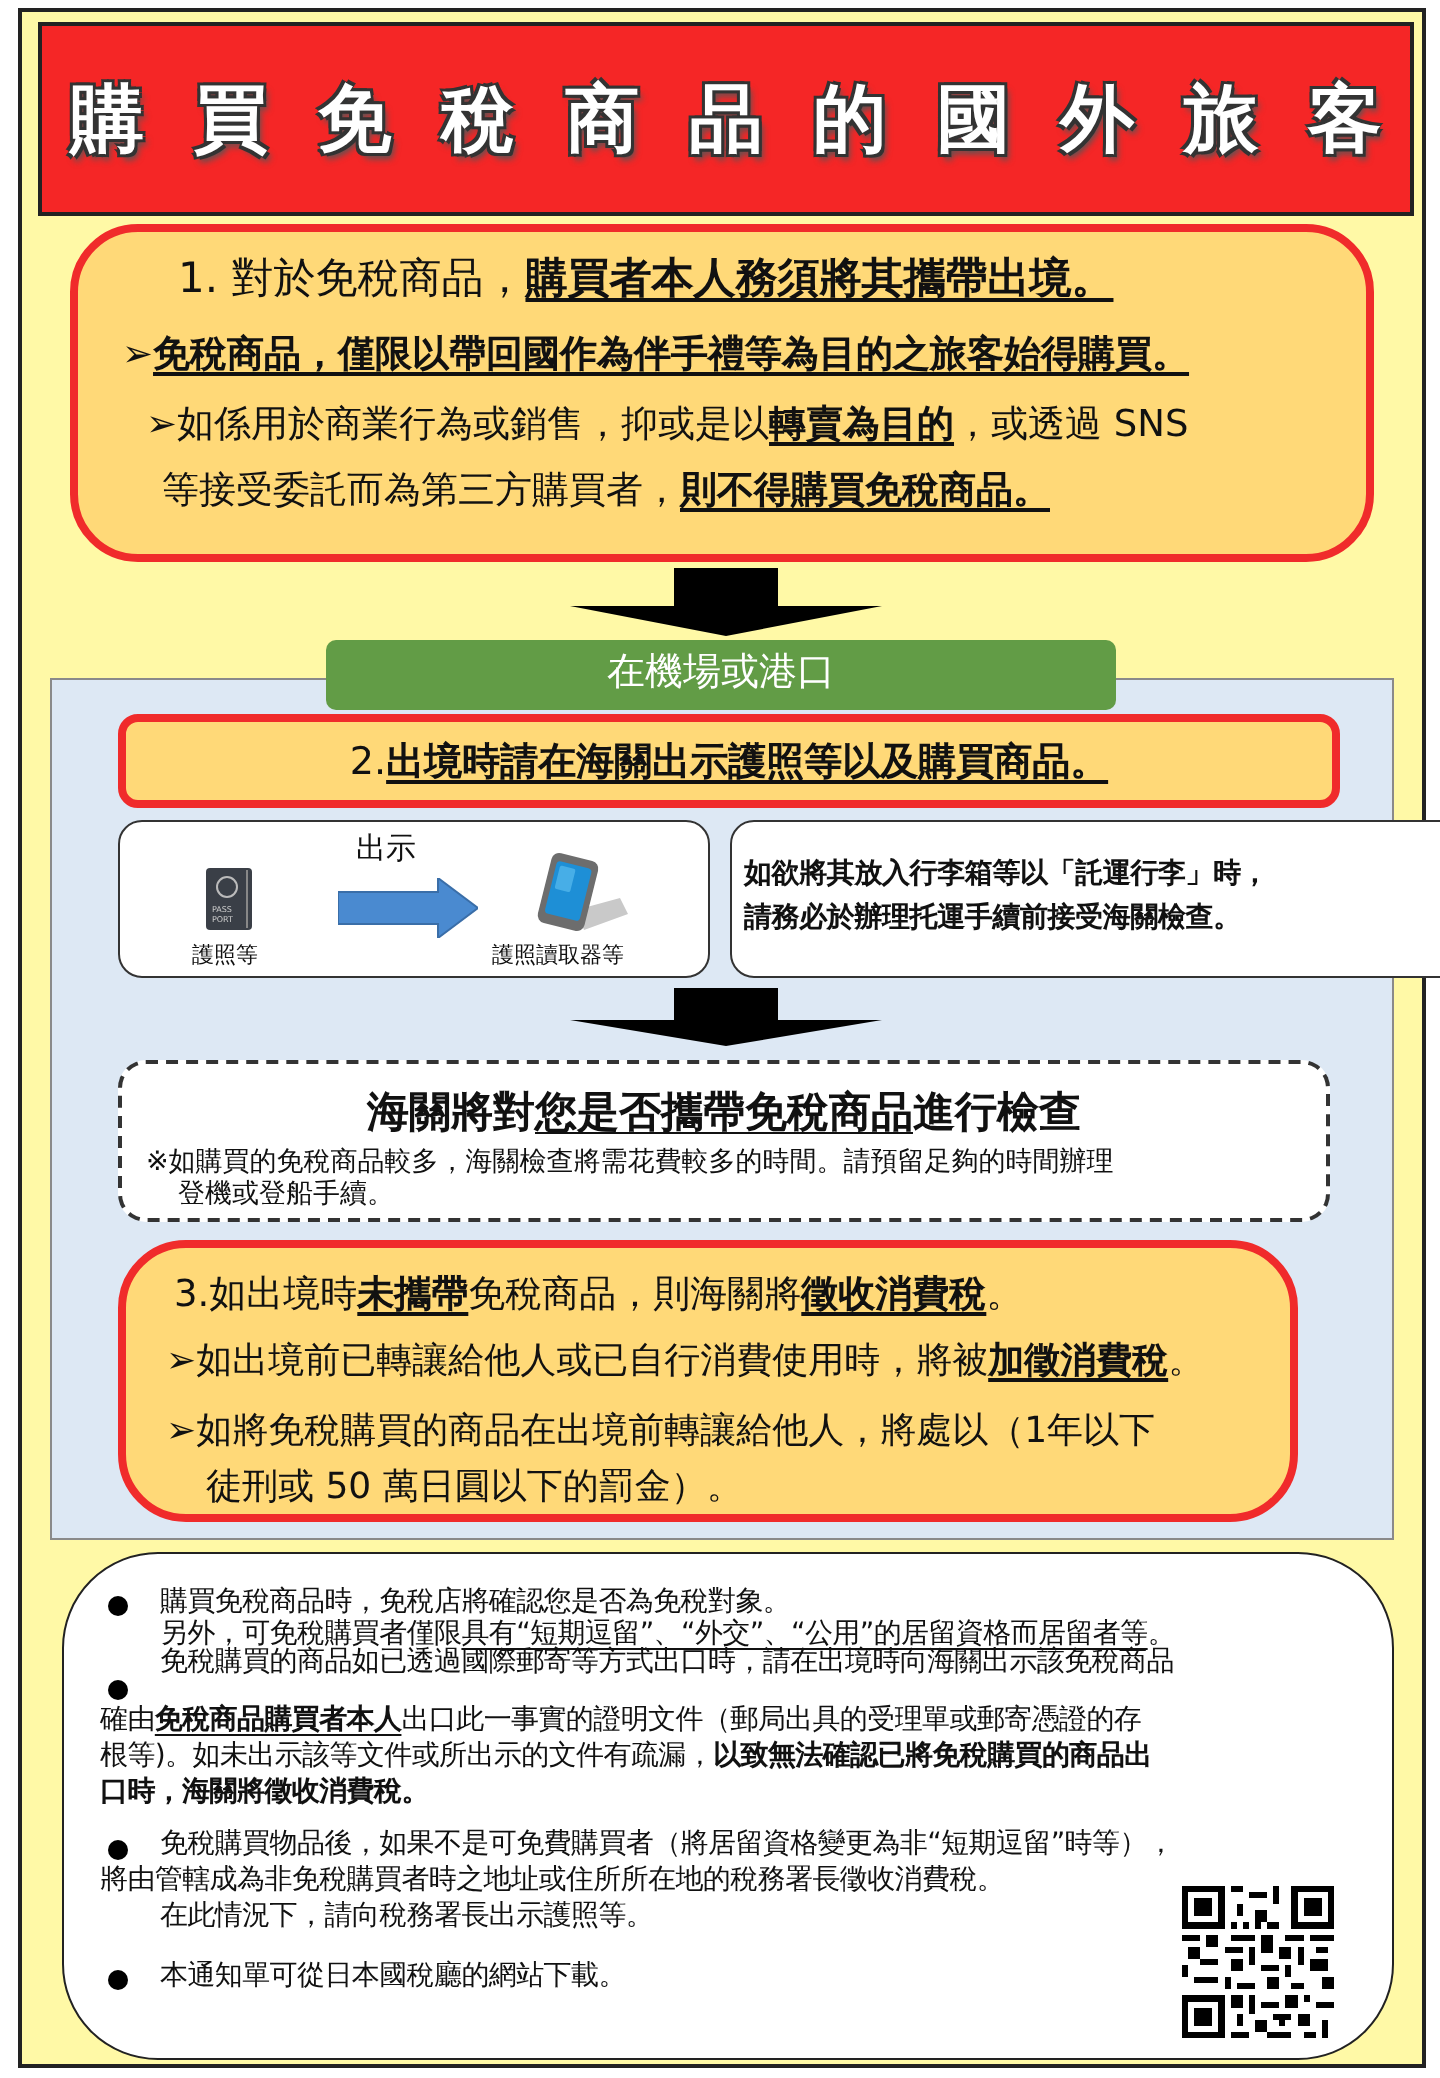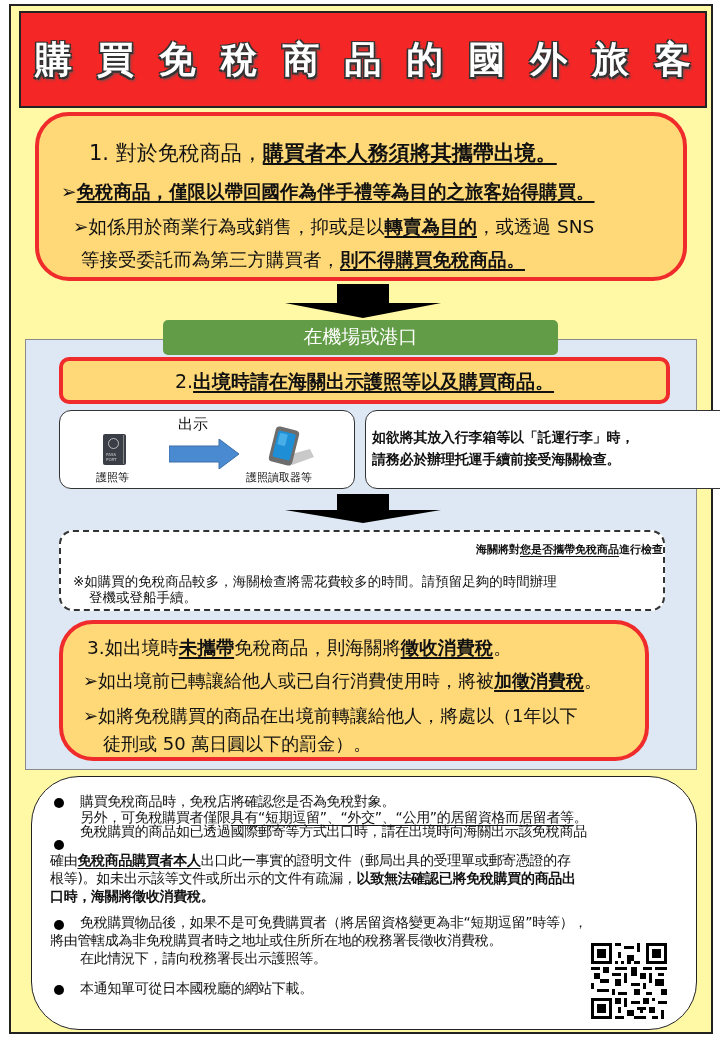--- a/index.html
+++ b/index.html
@@ -23,21 +23,21 @@
     font-size: 37px; font-weight: bold; color: #fff; line-height: 1;
     text-shadow: -1.5px -1.5px 0 #333, 1.5px -1.5px 0 #333, -1.5px 1.5px 0 #333, 1.5px 1.5px 0 #333, 2px 3px 3px #555;
     letter-spacing: 0;
   }
 
   
   .orange-box {
     background: #ffd978; border: 4px solid #f02b2b; border-radius: 34px;
   }
   .box1 { left: 35px; top: 112px; width: 652px; height: 169px; padding: 8px 22px 0 22px; }
-  .box1 .head { font-size: 21px; line-height: 30px; margin-left: 28px; margin-top: 14px; }
+  .box1 .head { font-size: 21px; line-height: 30px; margin-left: 28px; margin-top: 0; }
   .box1 .line { font-size: 18.5px; line-height: 30px; margin-top: 9px; white-space: nowrap; }
   .box1 .line2 { font-size: 18.5px; line-height: 30px; margin-top: 5px; white-space: nowrap; margin-left: 12px; }
   .box1 .line3 { font-size: 18.5px; line-height: 30px; margin-top: 3px; margin-left: 20px; white-space: nowrap; }
   .b { font-weight: bold; }
   .u { text-decoration: underline; text-underline-offset: 3px; text-decoration-thickness: 2px; }
   .u1 { text-decoration: underline; text-underline-offset: 3px; text-decoration-thickness: 1px; }
 
   
   .arrow { width: 157px; height: 34px; }
   .arrow .stem { position: absolute; left: 52px; top: 0; width: 52px; height: 20px; background: #000; }
@@ -78,21 +78,21 @@
   .passport .spine { position: absolute; right: 2px; top: 1px; width: 1px; height: 29px; background: #888; }
   .passport-label { left: 96px; top: 470px; font-size: 11px; }
   .blue-arrow { left: 169px; top: 439px; width: 70px; height: 30px; }
   .reader { left: 266px; top: 425px; width: 50px; height: 46px; }
   .reader-label { left: 246px; top: 470px; font-size: 11px; }
 
   .dashed {
     left: 59px; top: 530px; width: 606px; height: 81px;
     background: #fff; border: 2px dashed #333; border-radius: 14px;
   }
-  .dashed .title { position: absolute; left: 0; right: 0; top: 10px; text-align: right; font-size: 11px; font-weight: bold; }
+  .dashed .title { position: absolute; left: 0; right: 0; top: 10px; text-align: center; font-size: 21px; font-weight: bold; }
   .dashed .note { position: absolute; left: 12px; top: 41px; font-size: 13.5px; line-height: 16px; white-space: nowrap; }
   .dashed .note2 { position: absolute; left: 28px; top: 57px; font-size: 13.5px; line-height: 16px; white-space: nowrap; }
 
   .box3 { left: 59px; top: 620px; width: 590px; height: 141px; padding: 10px 0 0 20px; }
   .box3 .head { font-size: 18.5px; line-height: 28px; margin-left: 4px; white-space: nowrap; }
   .box3 .line { font-size: 18px; line-height: 28px; margin-top: 5px; white-space: nowrap; }
   .box3 .line2 { font-size: 18px; line-height: 28px; margin-top: 7px; white-space: nowrap; }
   .box3 .line3 { font-size: 18px; line-height: 28px; margin-left: 20px; white-space: nowrap; }
 
   

